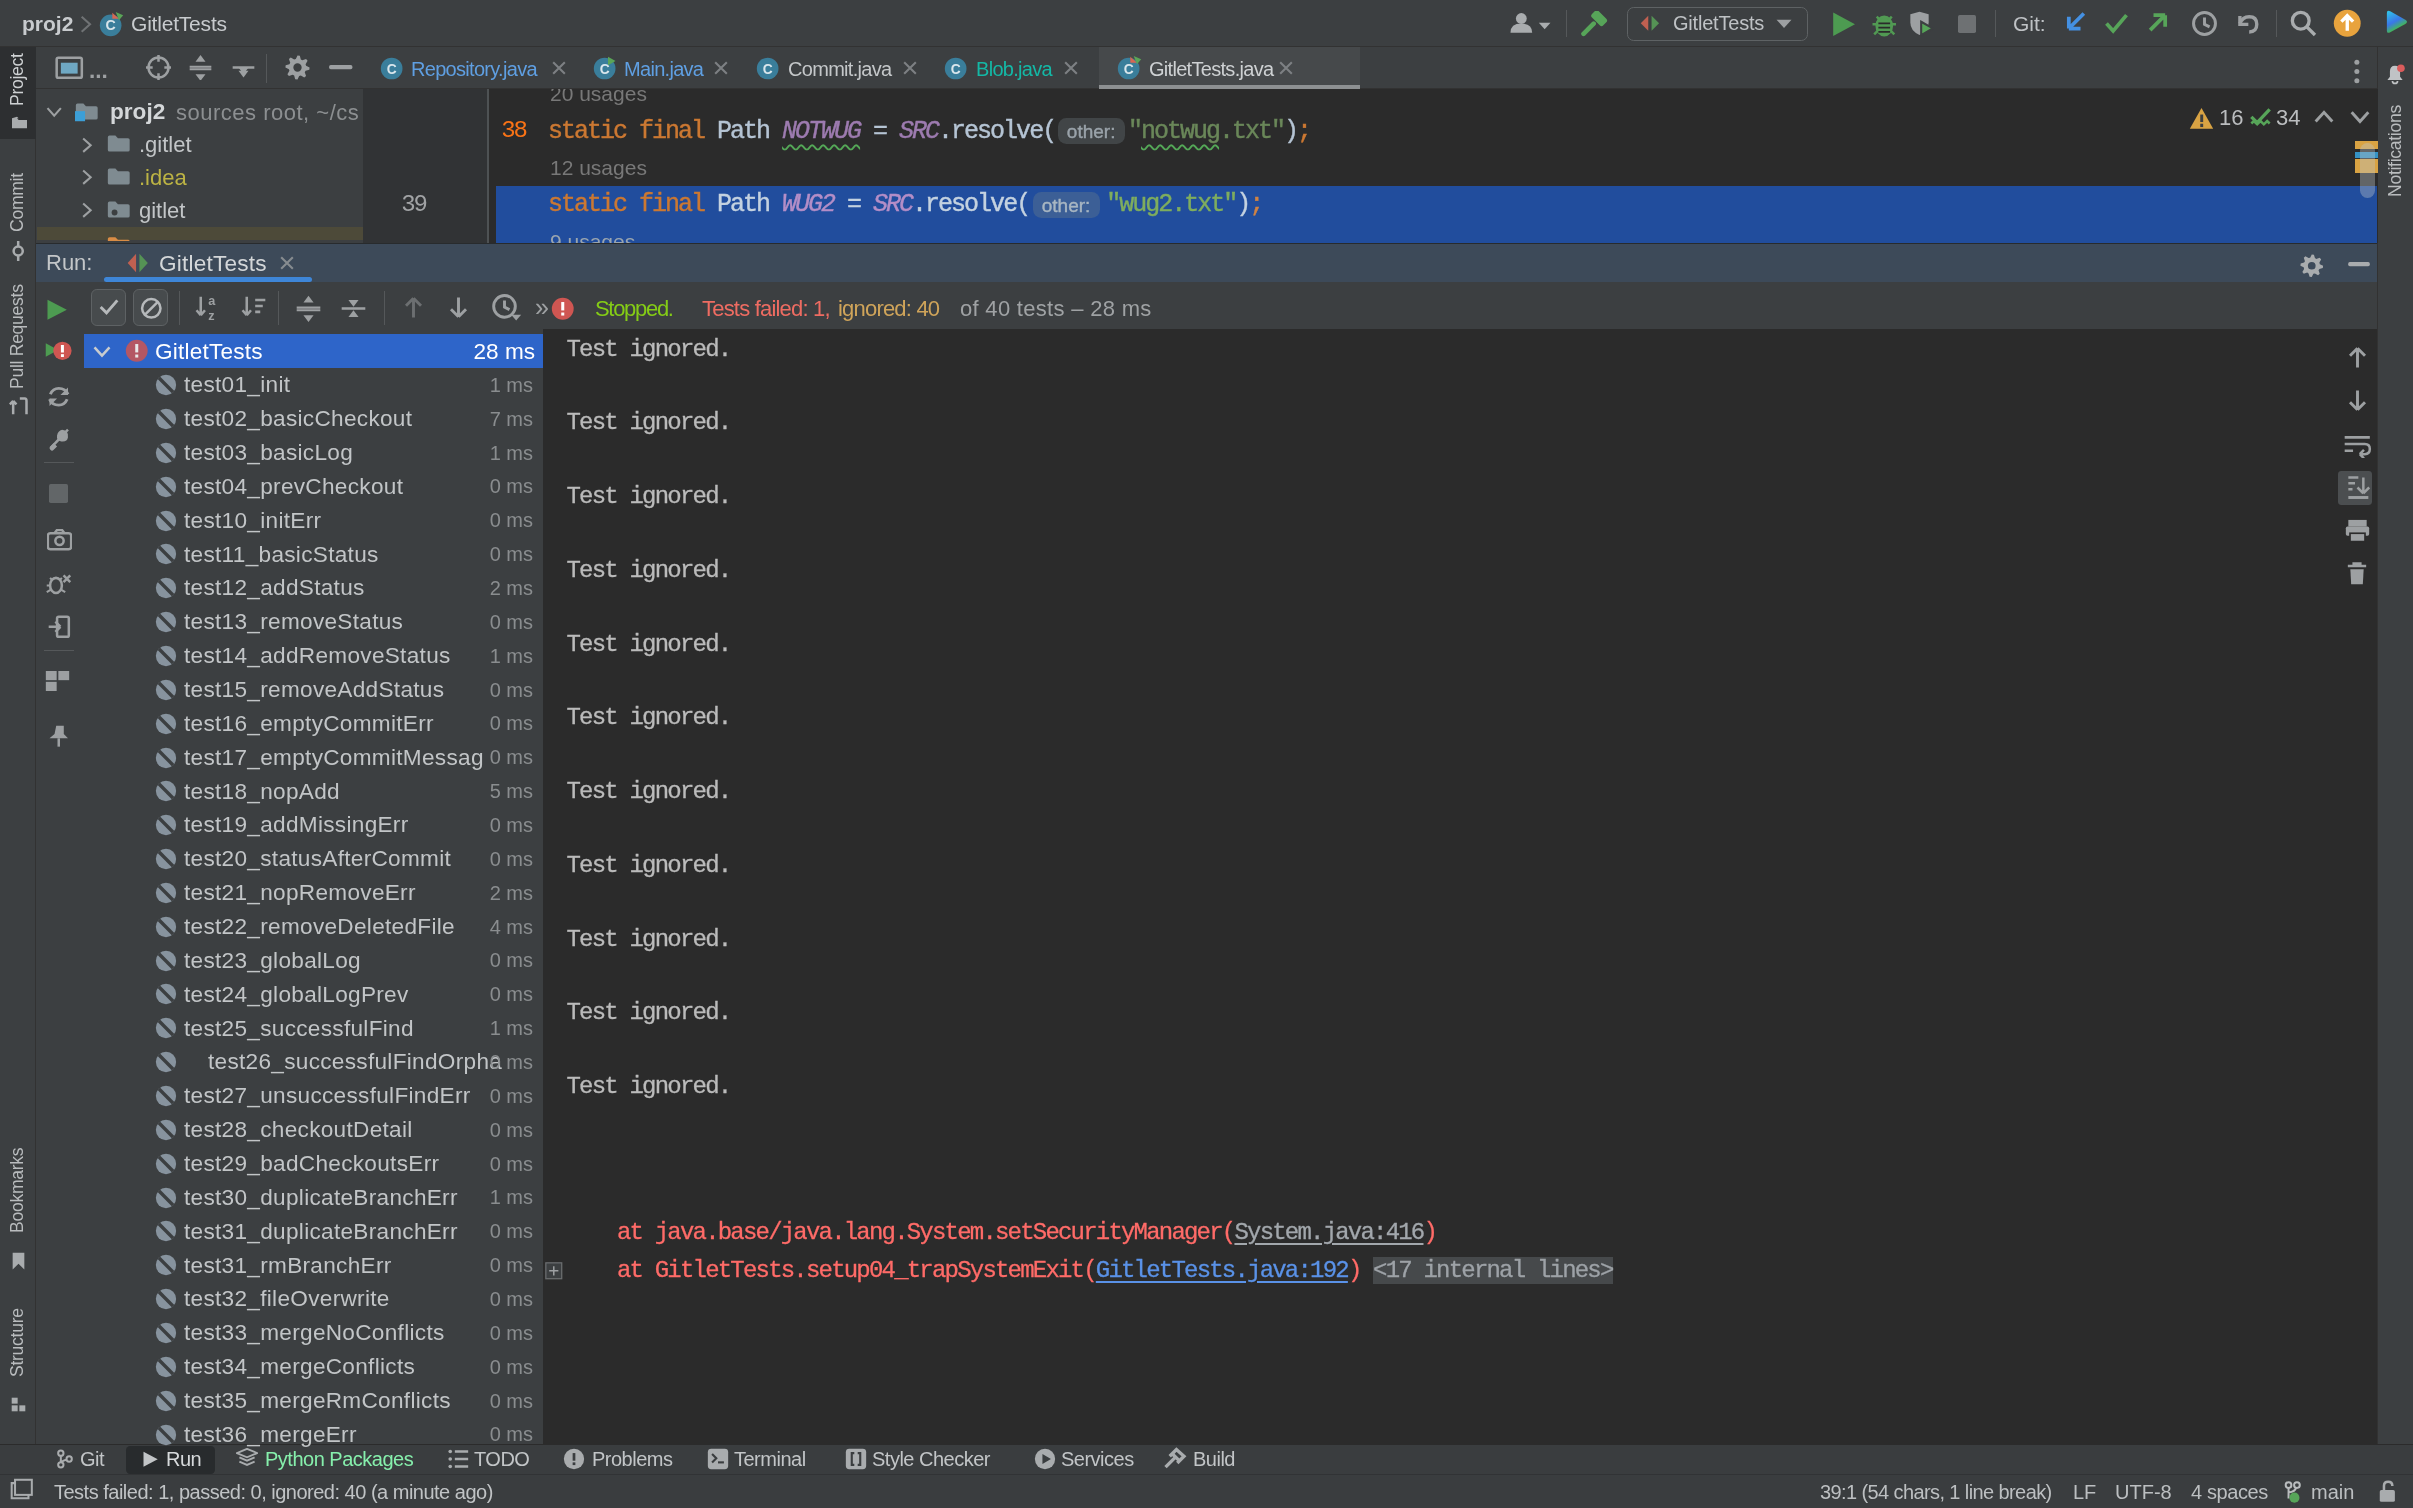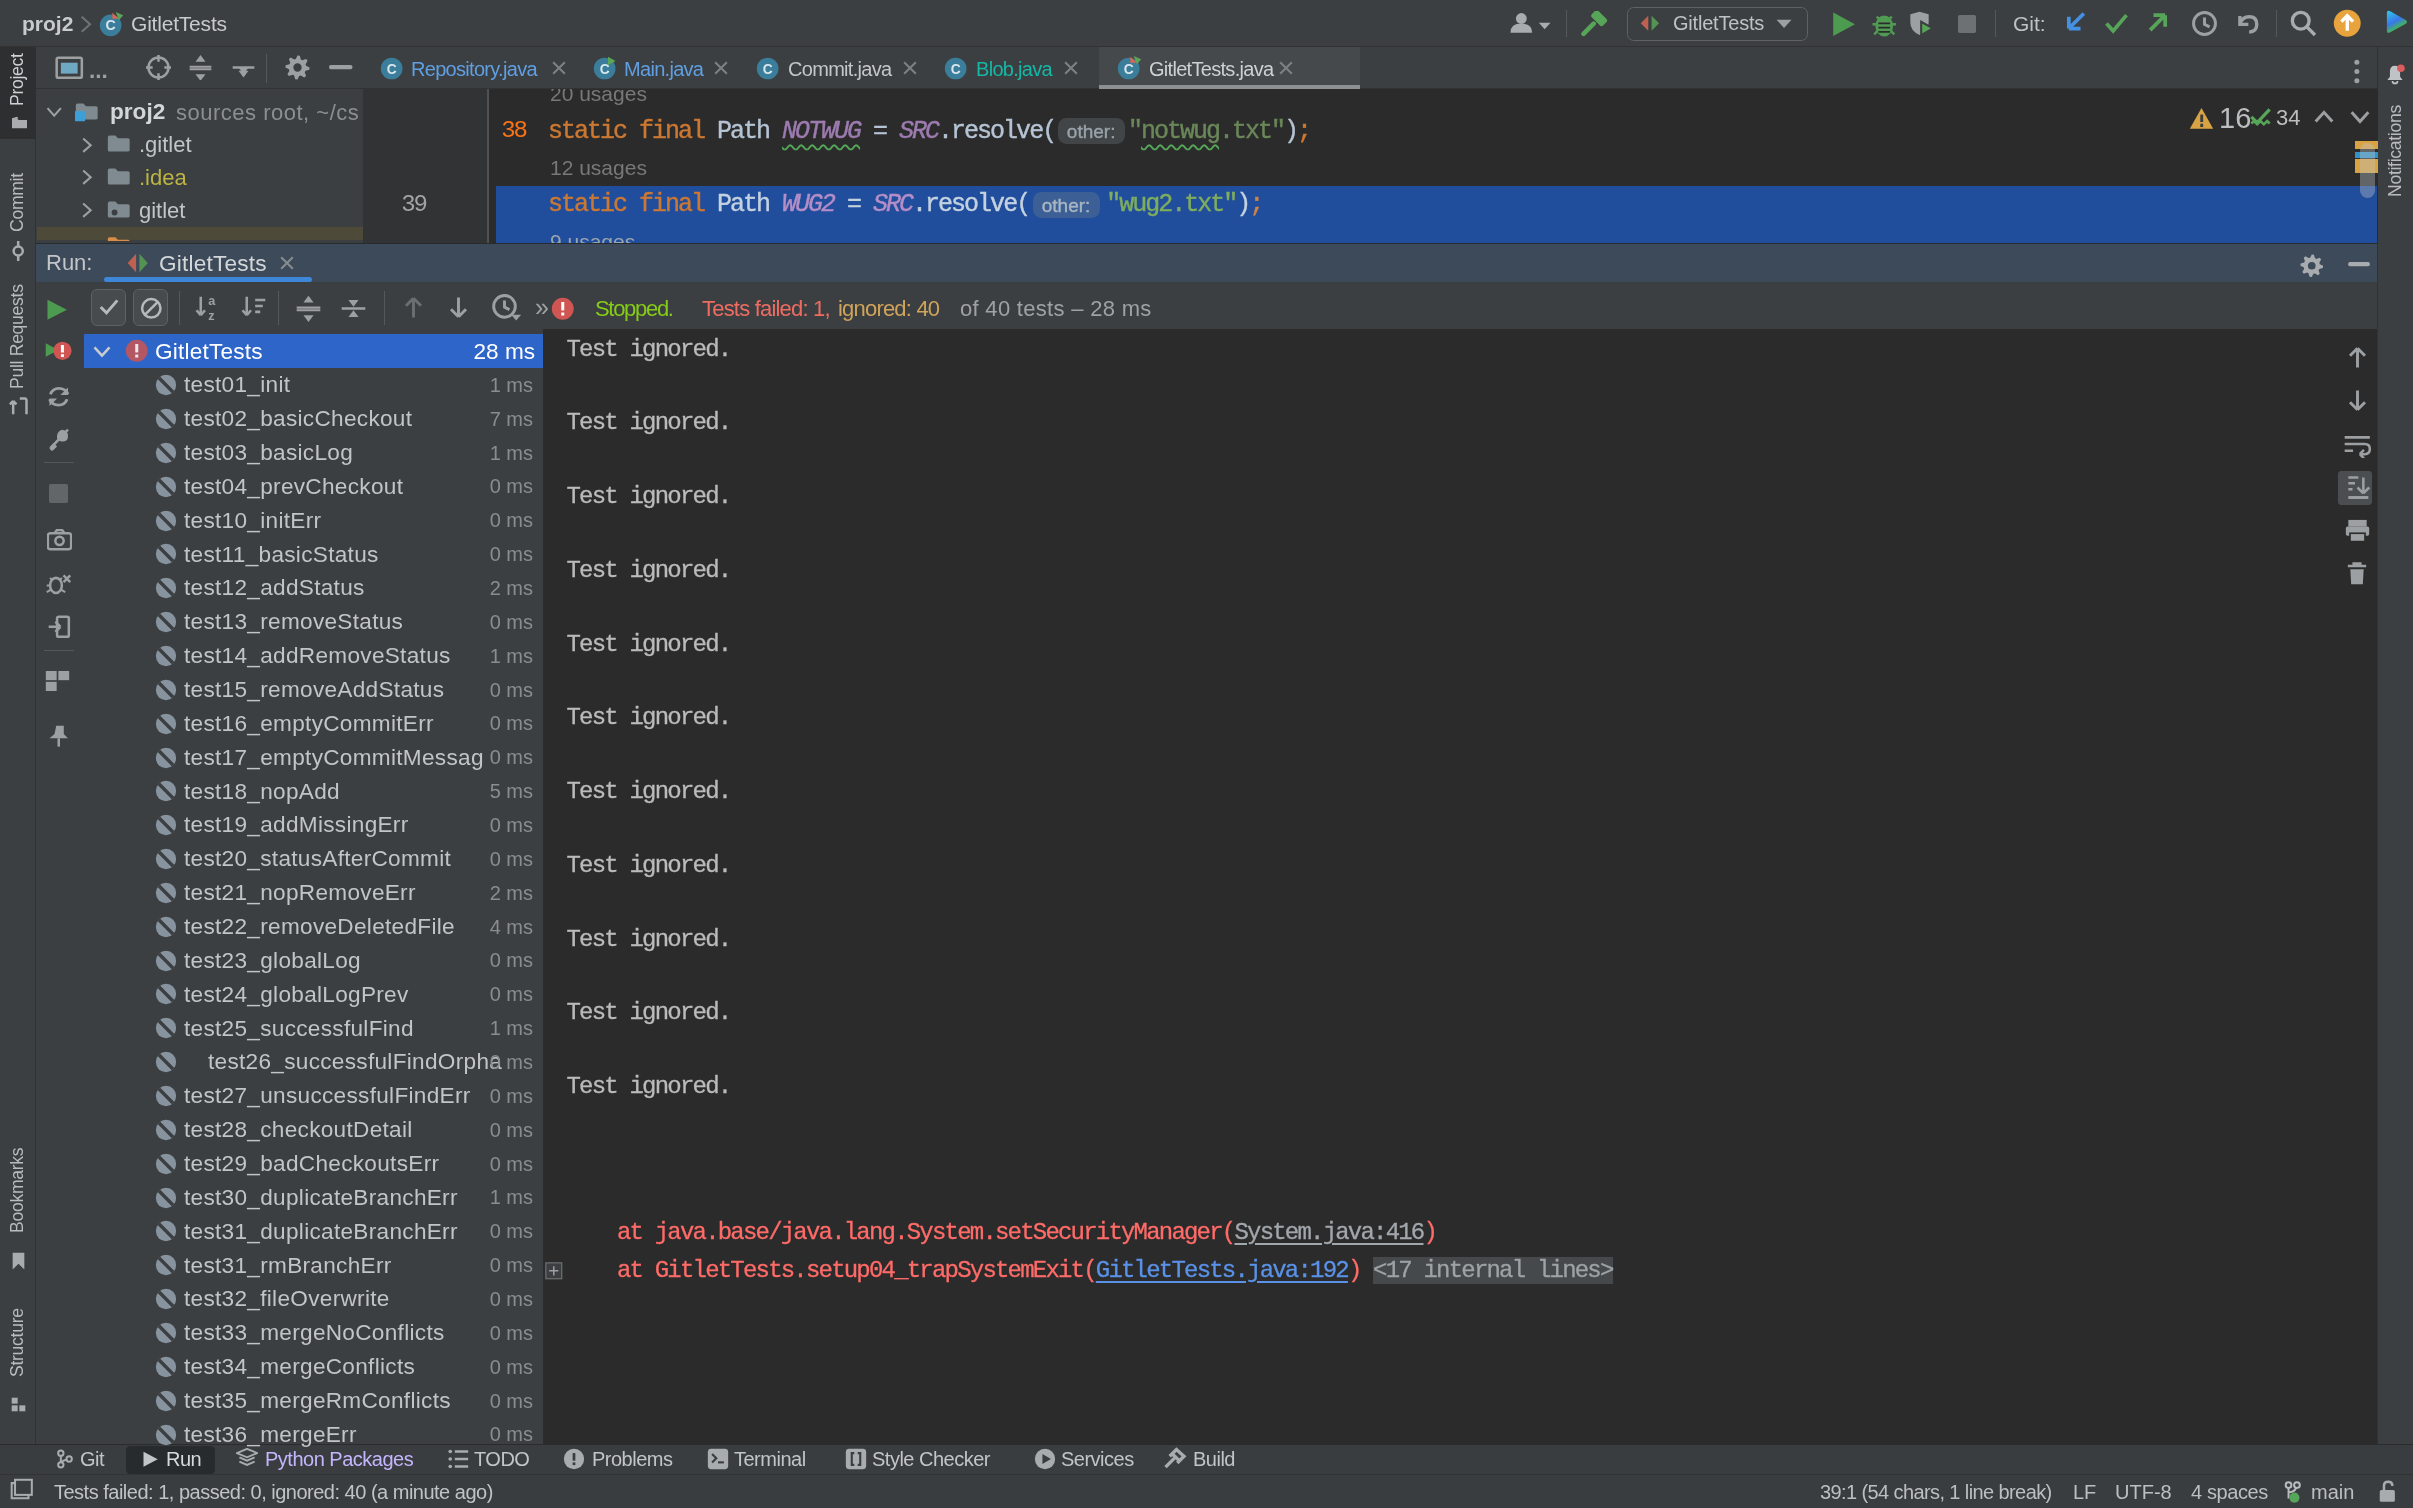--- a/index.html
+++ b/index.html
@@ -261,21 +261,21 @@
 <div class="abs" style="left:187px;top:-16px;font-size:21px;line-height:42px;color:#787878;font-weight:400;letter-spacing:0px;white-space:pre;">20 usages</div>
 <div class="abs" style="left:187px;top:58px;font-size:21px;line-height:42px;color:#787878;font-weight:400;letter-spacing:0px;white-space:pre;">12 usages</div>
 <div class="abs" style="left:187px;top:132px;font-size:21px;line-height:42px;color:#9aa5af;font-weight:400;letter-spacing:0px;white-space:pre;">9 usages</div>
 <div class="abs" style="left:133px;top:23.5px;height:37px;-webkit-text-stroke:0.4px currentColor;font-size:25px;letter-spacing:-2px;line-height:37px;white-space:pre;font-family:'Liberation Mono',monospace;"><span style="color:#cc7832">    static final </span><span style="color:#b5c4d4">Path </span><span style="color:#9d7bb0;font-style:italic" class="sq">NOTWUG</span><span style="color:#b5c4d4"> = </span><span style="color:#9d7bb0;font-style:italic">SRC</span><span style="color:#b5c4d4">.resolve(</span><span class="pill">other:</span><span style="color:#6a8759">"</span><span style="color:#6a8759" class="sq">notwug</span><span style="color:#6a8759">.txt"</span><span style="color:#b5c4d4">)</span><span style="color:#cc7832">;</span></div>
 <div class="abs" style="left:133px;top:97px;height:37px;-webkit-text-stroke:0.4px currentColor;font-size:25px;letter-spacing:-2px;line-height:37px;white-space:pre;font-family:'Liberation Mono',monospace;"><span style="color:#cc7832">    static final </span><span style="color:#c4d2e0">Path </span><span style="color:#b48ec7;font-style:italic">WUG2</span><span style="color:#c4d2e0"> = </span><span style="color:#b48ec7;font-style:italic">SRC</span><span style="color:#c4d2e0">.resolve(</span><span class="pill2">other:</span><span style="color:#7fad5e">"wug2.txt"</span><span style="color:#c4d2e0">)</span><span style="color:#d08344">;</span></div>
 <svg class="abs" style="left:1826px;top:17.6px" width="25" height="22.6" viewBox="0 0 30 27">
         <path d="M15 1 L29 26 L1 26 Z" fill="#d9a343"></path>
         <rect x="13.5" y="9" width="3.5" height="9" fill="#3b3e40"></rect>
         <rect x="13.5" y="20" width="3.5" height="4" fill="#3b3e40"></rect>
       </svg>
-<div class="abs" style="left:1856px;top:6.7px;font-size:29px;line-height:44px;color:#bbbdbf;font-weight:400;letter-spacing:0px;white-space:pre;">16</div>
+<div class="abs" style="left:1856px;top:6.7px;font-size:22px;line-height:44px;color:#bbbdbf;font-weight:400;letter-spacing:0px;white-space:pre;">16</div>
 <svg class="abs" style="left:1885px;top:17px" width="25" height="25" viewBox="0 0 30 30">
         <path d="M4 13 L11 20 L26 4" stroke="#57a559" stroke-width="4" fill="none"></path>
         <path d="M4 21 L7 18 L11 22 L15 18 L19 22 L23 18 L26 21" stroke="#57a559" stroke-width="3" fill="none"></path>
       </svg>
 <div class="abs" style="left:1913px;top:6.7px;font-size:22px;line-height:44px;color:#bbbdbf;font-weight:400;letter-spacing:0px;white-space:pre;">34</div>
 <svg class="abs" style="left:1950px;top:20px" width="22" height="15" viewBox="0 0 26 18">
         <path d="M3 15 L13 4 L23 15" stroke="#9da0a2" stroke-width="3.5" fill="none"></path>
       </svg>
 <svg class="abs" style="left:1986px;top:20px" width="22" height="15" viewBox="0 0 26 18">
         <path d="M3 4 L13 15 L23 4" stroke="#9da0a2" stroke-width="3.5" fill="none"></path>
@@ -657,21 +657,21 @@
     </svg>
 <div class="abs" style="left:80px;top:1439px;font-size:20px;line-height:40px;color:#c2c5c7;font-weight:400;letter-spacing:-0.5px;white-space:pre;">Git</div>
 <div class="abs" style="left:126px;top:1446px;width:89px;height:28px;background:#282b2d;border-radius:4.2px"></div>
 <svg class="abs" style="left:141px;top:1450px" width="18.4" height="18.4" viewBox="0 0 22 22">
       <path d="M3 2 L20 11 L3 20 Z" fill="#c2c5c7"></path>
     </svg>
 <div class="abs" style="left:166px;top:1439px;font-size:20px;line-height:40px;color:#d7dadc;font-weight:400;letter-spacing:-0.5px;white-space:pre;">Run</div>
 <svg class="abs" style="left:236px;top:1448px" width="22" height="22" viewBox="0 0 26 26">
       <path d="M13 1 L25 6 L13 11 L1 6 Z M4 11 L13 15 L22 11 M4 16 L13 20 L22 16" stroke="#a9acae" stroke-width="2.2" fill="none"></path>
     </svg>
-<div class="abs" style="left:265px;top:1439px;font-size:20px;line-height:40px;color:#c4b5fd;font-weight:400;letter-spacing:-0.5px;white-space:pre;">Python Packages</div>
+<div class="abs" style="left:265px;top:1439px;font-size:20px;line-height:40px;color:#86efac;font-weight:400;letter-spacing:-0.5px;white-space:pre;">Python Packages</div>
 <svg class="abs" style="left:448px;top:1449px" width="22" height="20" viewBox="0 0 26 24">
       <path d="M8 3 L24 3 M8 12 L24 12 M8 21 L24 21" stroke="#a9acae" stroke-width="3"></path>
       <circle cx="2.5" cy="3" r="2.2" fill="#a9acae"></circle>
       <circle cx="2.5" cy="12" r="2.2" fill="#a9acae"></circle>
       <circle cx="2.5" cy="21" r="2.2" fill="#a9acae"></circle>
     </svg>
 <div class="abs" style="left:474px;top:1439px;font-size:20px;line-height:40px;color:#c2c5c7;font-weight:400;letter-spacing:-0.5px;white-space:pre;">TODO</div>
 <svg class="abs" style="left:563px;top:1448px" width="22" height="22" viewBox="0 0 26 26">
       <circle cx="13" cy="13" r="12" fill="#a9acae"></circle>
       <rect x="11.4" y="6" width="3.2" height="9" fill="#3a3d3f"></rect>

